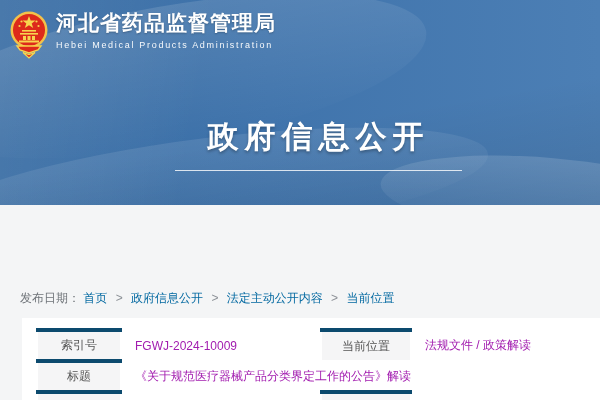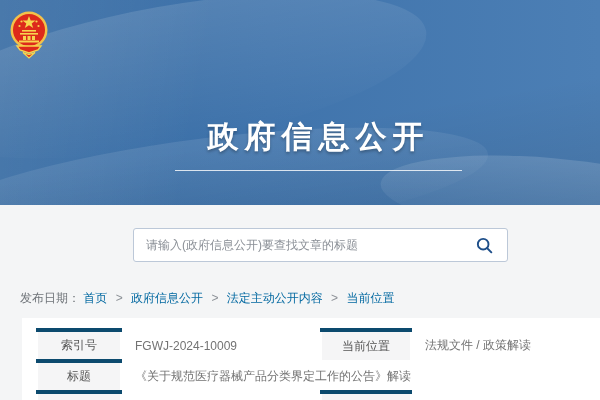--- a/index.html
+++ b/index.html
@@ -54,21 +54,21 @@
   .breadcrumb{position:absolute;left:20px;top:290px;font-size:12px;color:#6f7479;}
   .breadcrumb a{color:#0369a1;text-decoration:none;cursor:pointer;}
   .breadcrumb .sep{margin:0 5px;color:#8c9197;}
   
   .content-card{position:absolute;left:22px;top:318px;width:700px;height:140px;background:#fff;}
   table.info{border-collapse:collapse;margin:10px 0 0 14px;table-layout:fixed;width:790px;
     font-size:12px;}
   table.info th,table.info td{border:2px solid #fff;height:23px;padding:2px 0;}
   table.info th{background:#f5f5f6;color:#555;font-weight:400;text-align:center;
     border-bottom:1px solid #ececec;border-top:4px solid #0c4a6e;}
-  table.info td{background:#fff;color:#737373;text-align:left;padding-left:13px;
+  table.info td{background:#fff;color:#a21caf;text-align:left;padding-left:13px;
     border-bottom:1px solid #f0f0f0;}
   col.c1{width:84px;}col.c2{width:200px;}col.c3{width:90px;}col.c4{width:416px;}
 </style>
 </head>
 <body>
 
 <div class="viewport">
 
   <div class="banner">
     <div class="streak streak1"></div>
@@ -86,37 +86,32 @@
         <circle cx="28.5" cy="17" r="1.1" fill="#f7d54e"></circle>
         <rect x="12" y="21" width="14" height="1.6" fill="#f7d54e"></rect>
         <rect x="10" y="24" width="18" height="1.6" fill="#f7d54e"></rect>
         <rect x="13" y="27" width="3" height="4" fill="#f7d54e"></rect>
         <rect x="17.5" y="27" width="3" height="4" fill="#f7d54e"></rect>
         <rect x="22" y="27" width="3" height="4" fill="#f7d54e"></rect>
         <rect x="9" y="31.5" width="20" height="2" fill="#f7d54e"></rect>
         <path d="M7 37 L19 37 L31 37 L28 41 L19 44 L10 41 Z" fill="#dd2a1b" stroke="#f7d54e" stroke-width="1.4"></path>
         <path d="M13 43.5 L19 49 L25 43.5 L19 45.5 Z" fill="#dd2a1b" stroke="#f7d54e" stroke-width="1.2"></path>
       </svg>
+      <div class="logo-text">
+        <div class="logo-title">河北省药品监督管理局</div>
+        <div class="logo-sub">Hebei Medical Products Administration</div>
+      </div>
     </div>
 
     <div class="banner-block">
       <div class="banner-title">政府信息公开</div>
       <div class="banner-underline"></div>
     </div>
   </div>
 
-  <div class="search-box">
-    <input class="search-input" type="text" placeholder="请输入(政府信息公开)要查找文章的标题" style="">
-    <button class="search-btn">
-      <svg width="19" height="19" viewBox="0 0 20 20">
-        <circle cx="8.6" cy="8.6" r="5.6" fill="none" stroke="#1d4e89" stroke-width="2"></circle>
-        <line x1="12.9" y1="12.9" x2="17.2" y2="17.2" stroke="#1d4e89" stroke-width="2" stroke-linecap="round"></line>
-      </svg>
-    </button>
-  </div>
 
   <div class="breadcrumb">
     <span>发布日期：</span>
     <a>首页</a>
     <span class="sep">&gt;</span>
     <a>政府信息公开</a>
     <span class="sep">&gt;</span>
     <a>法定主动公开内容</a>
     <span class="sep">&gt;</span>
     <a>当前位置</a>

